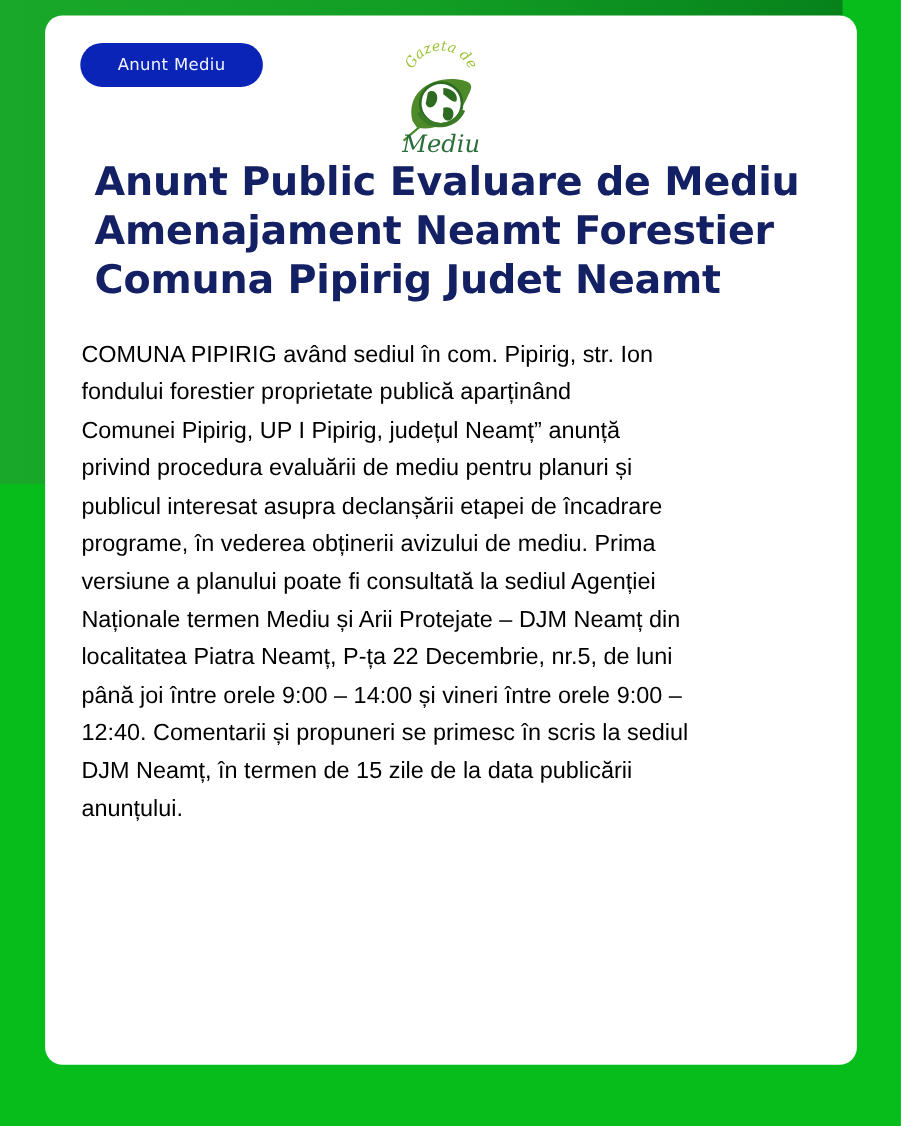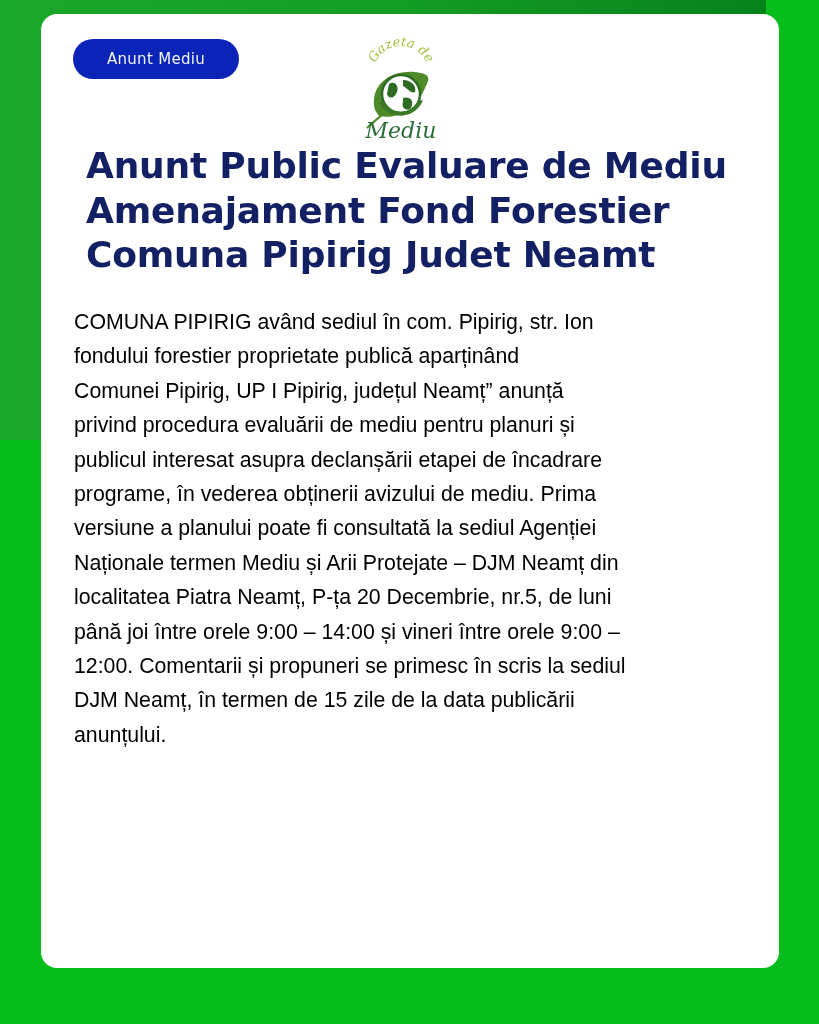--- a/index.html
+++ b/index.html
@@ -66,33 +66,33 @@
       <path d="M30,48 C36,44 40,50 38,56 C36,62 30,64 28,58 Z" fill="#2e6b22"></path>
       <path d="M44,44 C52,44 58,50 56,56 C52,58 48,52 44,50 Z" fill="#2e6b22"></path>
       <path d="M44,62 C50,60 56,64 52,72 C48,76 42,72 44,66 Z" fill="#2e6b22"></path>
       <path d="M22,66 C30,82 54,82 62,64" stroke="#3a7a26" stroke-width="4" fill="none"></path>
       <text x="42" y="102" text-anchor="middle" font-family="DejaVu Serif, serif" font-size="22" font-style="italic" fill="#2c6e3a">Mediu</text>
     </svg>
   </div>
 
   <div class="title">
     <div>Anunt Public Evaluare de Mediu</div>
-    <div>Amenajament Fond Forestier</div>
+    <div>Amenajament Neamt Forestier</div>
     <div>Comuna Pipirig Judet Neamt</div>
   </div>
 
   <div class="body-text">
     <div>COMUNA PIPIRIG având sediul în com. Pipirig, str. Ion</div>
     <div>fondului forestier proprietate publică aparținând</div>
     <div>Comunei Pipirig, UP I Pipirig, județul Neamț” anunță</div>
     <div>privind procedura evaluării de mediu pentru planuri și</div>
     <div>publicul interesat asupra declanșării etapei de încadrare</div>
     <div>programe, în vederea obținerii avizului de mediu. Prima</div>
     <div>versiune a planului poate fi consultată la sediul Agenției</div>
     <div>Naționale termen Mediu și Arii Protejate – DJM Neamț din</div>
-    <div>localitatea Piatra Neamț, P-ța 20 Decembrie, nr.5, de luni</div>
+    <div>localitatea Piatra Neamț, P-ța 22 Decembrie, nr.5, de luni</div>
     <div>până joi între orele 9:00 – 14:00 și vineri între orele 9:00 –</div>
-    <div>12:00. Comentarii și propuneri se primesc în scris la sediul</div>
+    <div>12:40. Comentarii și propuneri se primesc în scris la sediul</div>
     <div>DJM Neamț, în termen de 15 zile de la data publicării</div>
     <div>anunțului.</div>
   </div>
 
 </div>
 
 </body></html>

